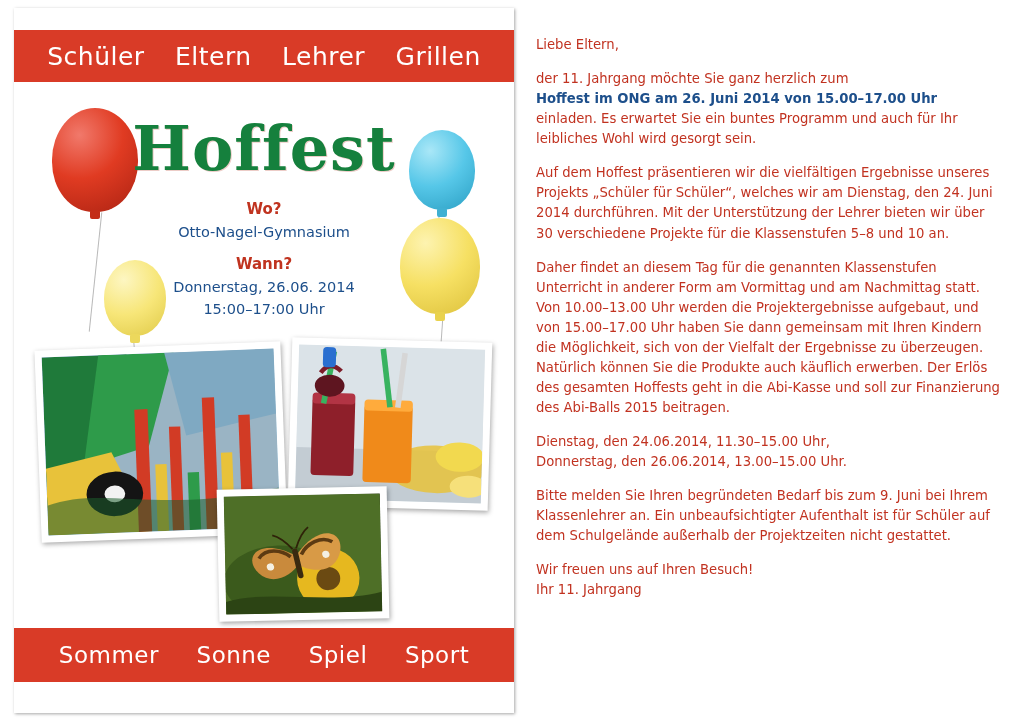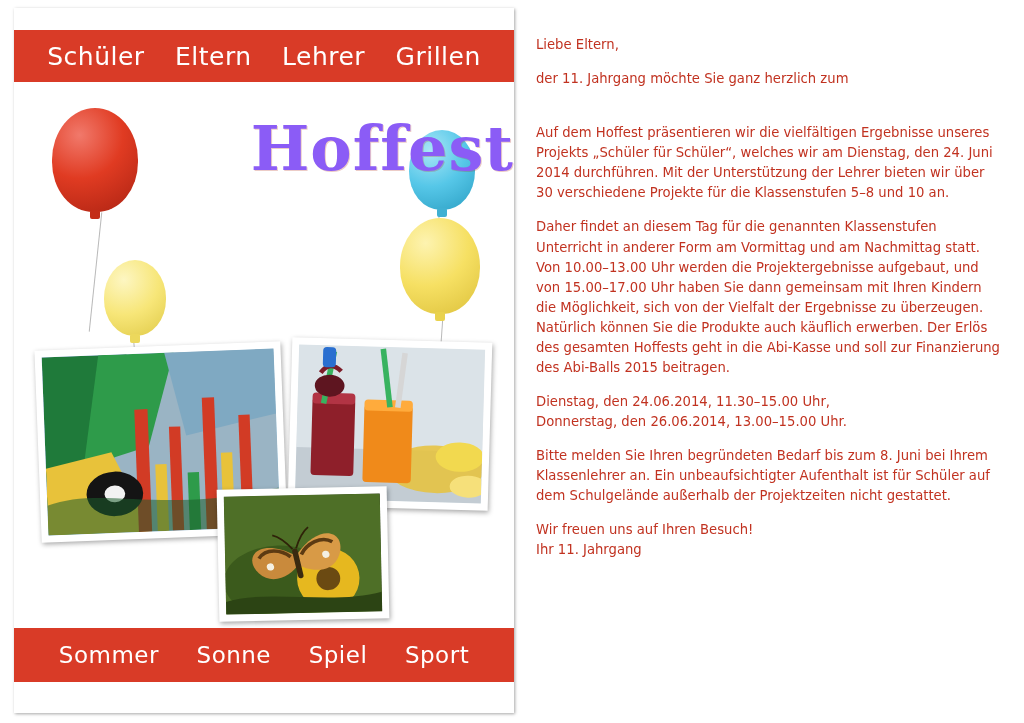--- a/index.html
+++ b/index.html
@@ -58,22 +58,22 @@
     font-family: "DejaVu Sans", sans-serif;
   }
   #band-bottom .band-word { font-size: 23px; }
 
   
   #poster-title {
     position: absolute;
     left: 0;
     top: 104px;
     width: 500px;
-    text-align: right;
-    color: #8b5cf6;
+    text-align: center;
+    color: #15803d;
     font-size: 62px;
     font-family: "DejaVu Serif", serif;
     font-weight: bold;
     letter-spacing: 1px;
     text-shadow: 1px 1px 0 rgba(180,50,30,0.25);
   }
 
   
   #info {
     position: absolute;
@@ -218,20 +218,28 @@
     <div class="balloon" id="bal-blue"></div>
 
     <div class="string" style="left:426px; top:306px; height:74px; transform:rotate(4deg);"></div>
     <div class="balloon" id="bal-yellow-big"></div>
 
     <div class="string" style="left:121px; top:328px; height:60px; transform:rotate(-4deg);"></div>
     <div class="balloon" id="bal-yellow-small"></div>
 
     <div id="poster-title">Hoffest</div>
 
+    <div id="info">
+      <div class="q">Wo?</div>
+      <div>Otto-Nagel-Gymnasium</div>
+      <div class="sp"></div>
+      <div class="q">Wann?</div>
+      <div>Donnerstag, 26.06. 2014</div>
+      <div>15:00–17:00 Uhr</div>
+    </div>
 
     <div id="collage">
 
       <div class="photo" id="photo-painting">
         <div class="inner">
           <svg viewBox="0 0 246 192" width="100%" height="100%" preserveAspectRatio="none">
             <rect x="0" y="0" width="246" height="192" fill="#9ab4c4"></rect>
             <path d="M0,0 L90,0 L60,192 L0,192 Z" fill="#1f7a3a"></path>
             <path d="M60,0 L140,0 L110,100 L40,120 Z" fill="#2e9b4a"></path>
             <path d="M130,0 L246,0 L246,70 L150,90 Z" fill="#7fa9c2"></path>
@@ -305,34 +313,35 @@
     </div>
 
   </div>
 
   <div id="letter">
 
     <p>Liebe Eltern,</p>
 
     <p>
       <span>der 11. Jahrgang möchte Sie ganz herzlich zum</span><br>
-      <br>
+      <span class="hi">Hoffest im ONG am 26. Juni 2014 von 15.00–17.00 Uhr</span><br>
+      <span>einladen. Es erwartet Sie ein buntes Programm und auch für Ihr leibliches Wohl wird gesorgt sein.</span>
     </p>
 
     <p>Auf dem Hoffest präsentieren wir die vielfältigen Ergebnisse unseres Projekts „Schüler für Schüler“, welches wir am Dienstag, den 24. Juni 2014 durchführen. Mit der Unterstützung der Lehrer bieten wir über 30 verschiedene Projekte für die Klassenstufen 5–8 und 10 an.</p>
 
     <p>Daher findet an diesem Tag für die genannten Klassenstufen Unterricht in anderer Form am Vormittag und am Nachmittag statt. Von 10.00–13.00 Uhr werden die Projektergebnisse aufgebaut, und von 15.00–17.00 Uhr haben Sie dann gemeinsam mit Ihren Kindern die Möglichkeit, sich von der Vielfalt der Ergebnisse zu überzeugen. Natürlich können Sie die Produkte auch käuflich erwerben. Der Erlös des gesamten Hoffests geht in die Abi-Kasse und soll zur Finanzierung des Abi-Balls 2015 beitragen.</p>
 
 
     <p>
       <span>Dienstag, den 24.06.2014, 11.30–15.00 Uhr,</span><br>
       <span>Donnerstag, den 26.06.2014, 13.00–15.00 Uhr.</span>
     </p>
 
-    <p>Bitte melden Sie Ihren begründeten Bedarf bis zum 8. Juni bei Ihrem Klassenlehrer an. Ein unbeaufsichtigter Aufenthalt ist für Schüler auf dem Schulgelände außerhalb der Projektzeiten nicht gestattet.</p>
+    <p>Bitte melden Sie Ihren begründeten Bedarf bis zum 9. Juni bei Ihrem Klassenlehrer an. Ein unbeaufsichtigter Aufenthalt ist für Schüler auf dem Schulgelände außerhalb der Projektzeiten nicht gestattet.</p>
 
     <p>
       <span>Wir freuen uns auf Ihren Besuch!</span><br>
       <span>Ihr 11. Jahrgang</span>
     </p>
 
   </div>
 
 </div>
 

